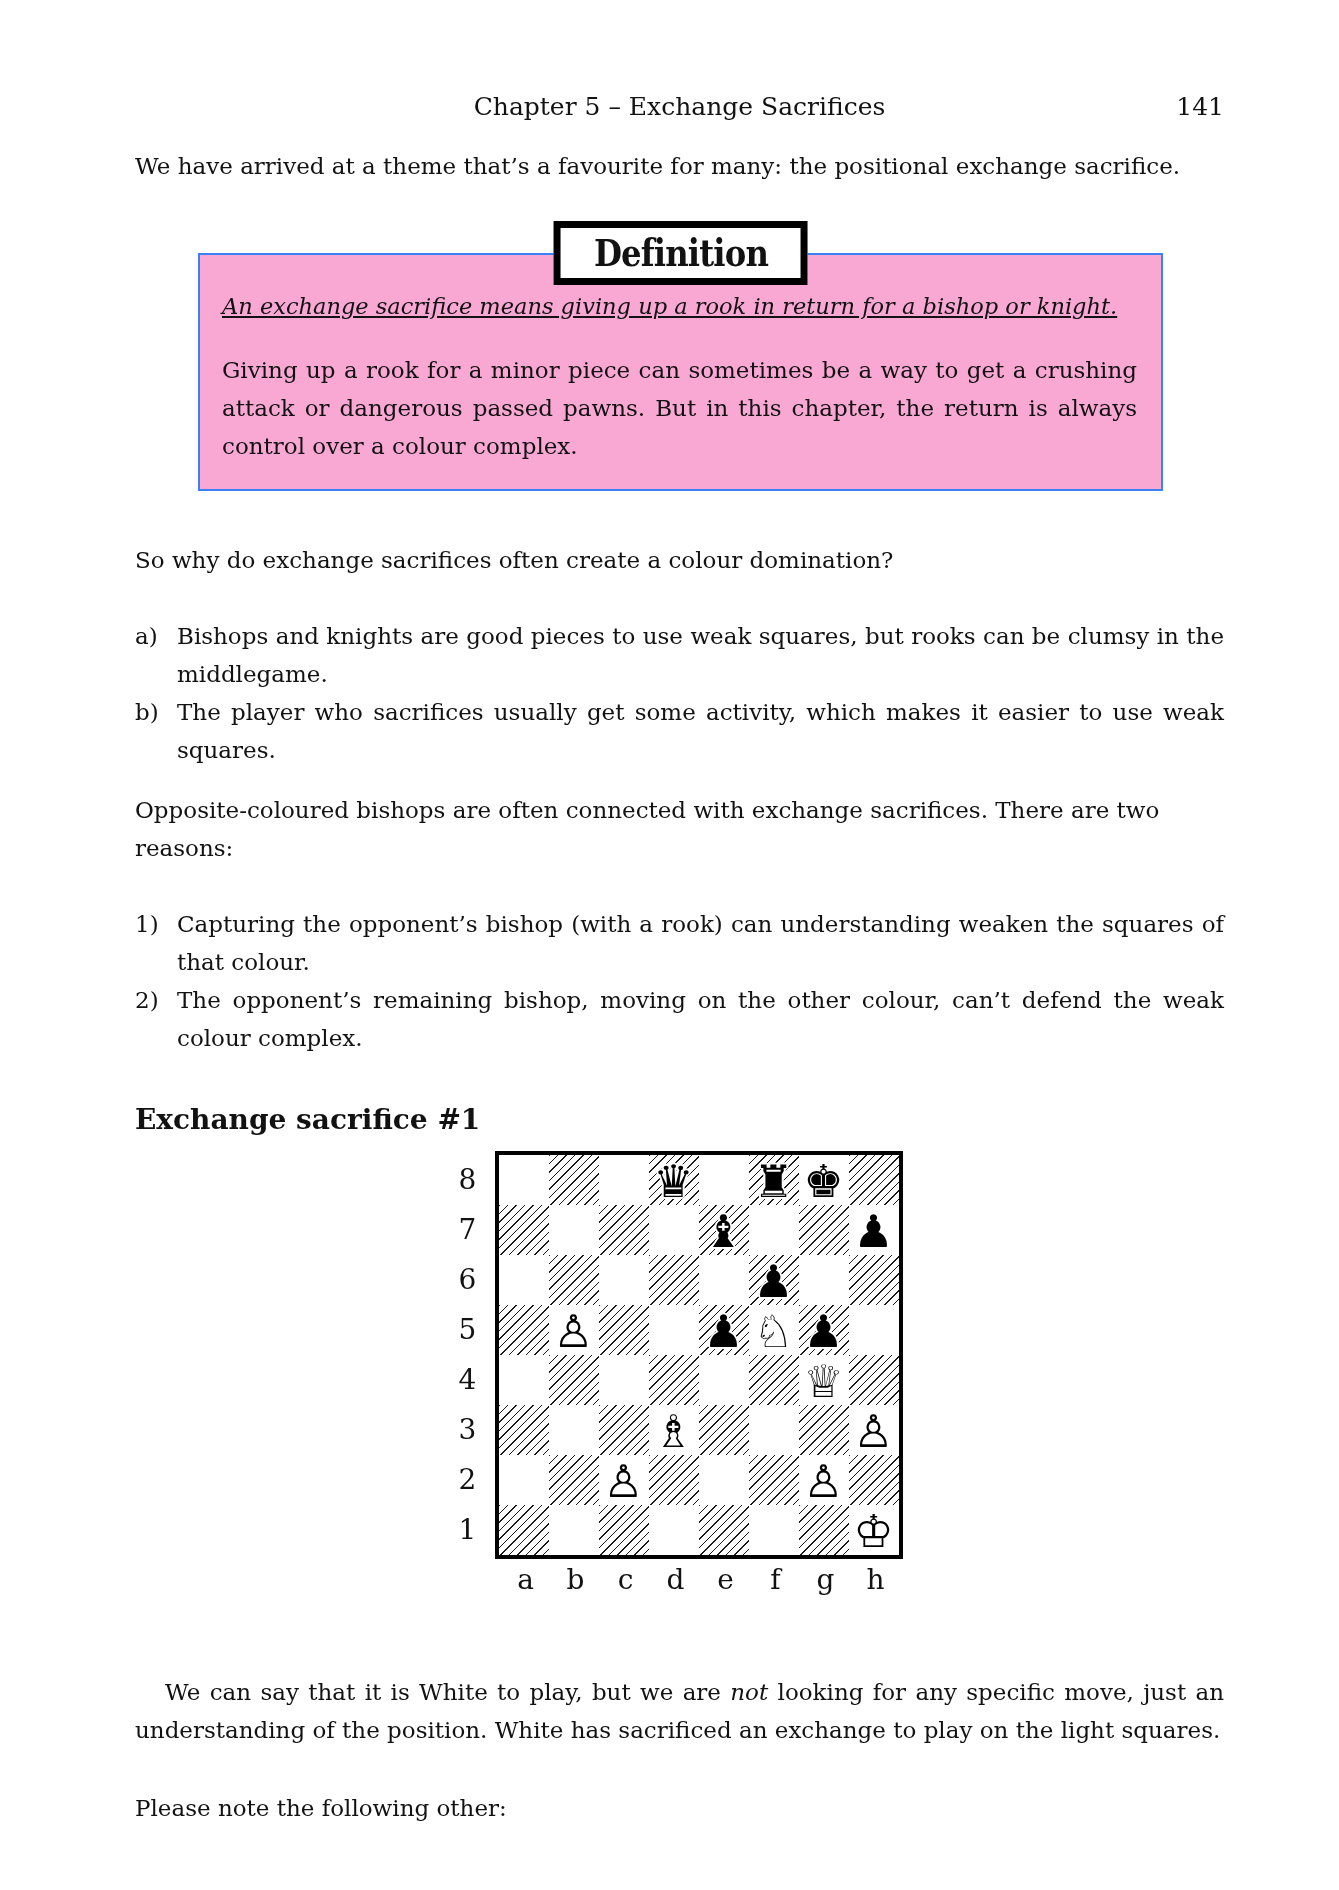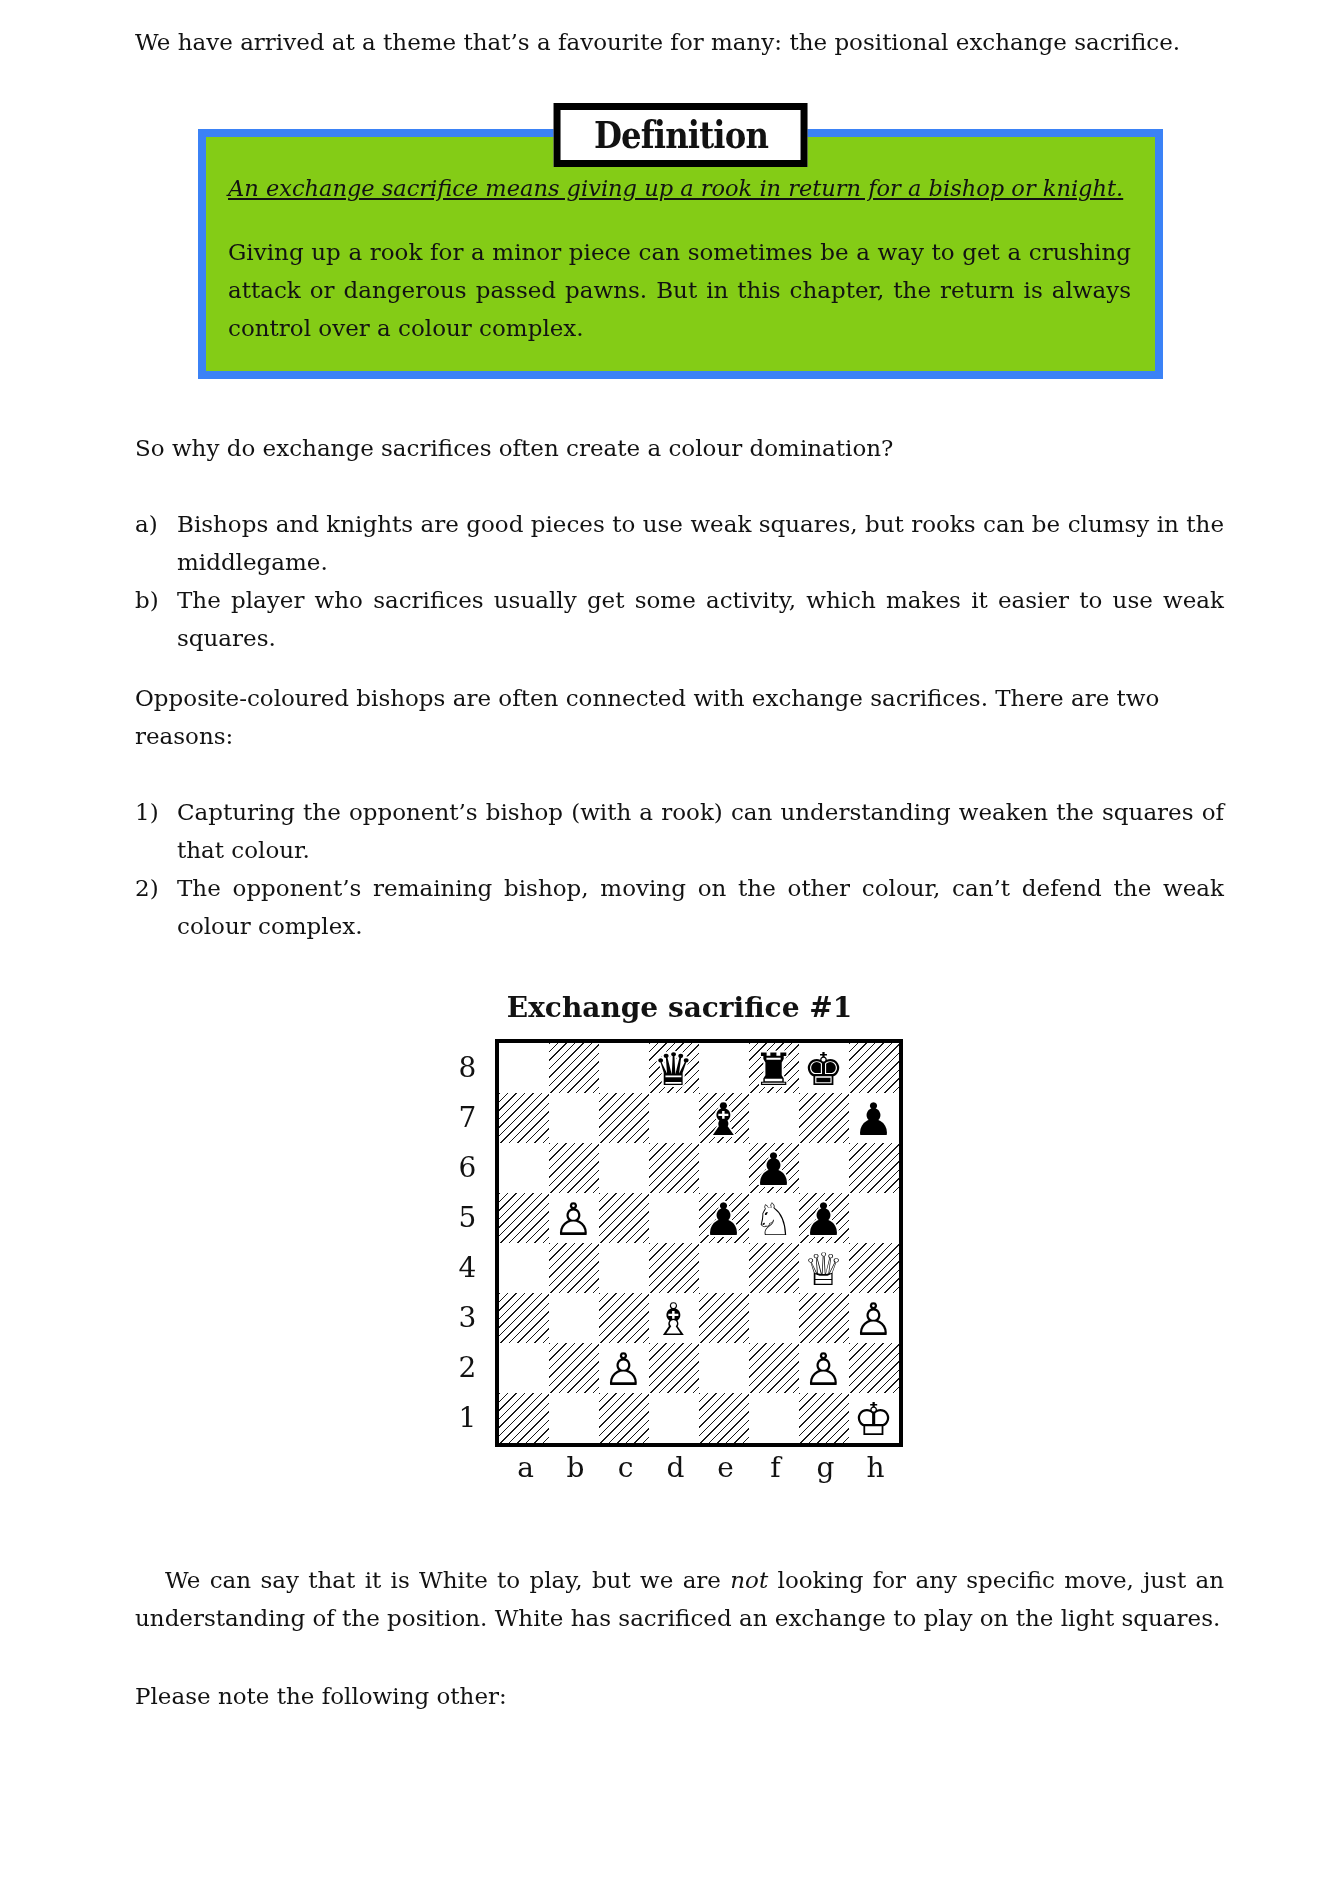--- a/index.html
+++ b/index.html
@@ -19,23 +19,23 @@
   .chapter-title { text-align:center; font-size:25px; line-height:34px; }
   .page-number { position:absolute; right:0; top:0; font-size:25px; line-height:34px; }
 
   .intro { }
 
   
   .def-box {
     position:relative;
     margin-top:68px; margin-left:63px;
     width:965px; box-sizing:border-box;
-    border:8px solid #3b82f6;
+    border:2px solid #3b82f6;
     padding:36px 24px 24px 22px;
-    background:#84cc16;
+    background:#f9a8d4;
   }
   .def-title-box {
     position:absolute; top:-34px; left:50%;
     transform:translateX(-50%);
     background:#fff;
     border:7px solid #000;
     padding:0 18px;
     white-space:nowrap;
   }
   .def-title-text {
@@ -50,21 +50,21 @@
   .question { margin-top:50px; }
 
   .point-list { margin-top:38px; }
   .point { display:flex; }
   .point-marker { width:42px; flex:none; }
   .point-text { flex:1; text-align:justify; }
 
   .opposite-note { margin-top:22px; }
 
   
-  .diagram-title { margin-top:46px; text-align:center; font-weight:bold; font-size:28px; line-height:34px; }
+  .diagram-title { margin-top:46px; text-align:left; font-weight:bold; font-size:28px; line-height:34px; }
   .diagram { margin-top:14px; display:flex; flex-direction:column; align-items:center; }
   .board-row { display:flex; }
   .ranks-col { display:flex; flex-direction:column; width:38px; padding-top:4px; }
   .rank-label { height:50px; line-height:50px; text-align:left; padding-left:2px; font-size:28px; }
   .board {
     display:grid;
     grid-template-columns:repeat(8,50px);
     grid-auto-rows:50px;
     border:4px solid #000;
     background:#fff;
@@ -89,20 +89,24 @@
   .conclusion { margin-top:76px; text-align:justify; text-indent:30px; }
   .conclusion .em { font-style:italic; }
   .closing { margin-top:40px; }
 </style>
 </head>
 <body>
 
 <div class="page">
   <div class="content">
 
+    <div class="running-head">
+      <div class="chapter-title">Chapter 5 – Exchange Sacrifices</div>
+      <div class="page-number">141</div>
+    </div>
 
     <p class="intro">We have arrived at a theme that’s a favourite for many: the positional exchange sacrifice.</p>
 
     <div class="def-box">
       <div class="def-title-box">
         <span class="def-title-text">Definition</span>
       </div>
       <p class="def-italic" style="margin:0;text-decoration:underline;">An exchange sacrifice means giving up a rook in return for a bishop or knight.</p>
       <p class="def-body" style="margin-bottom:0;">Giving up a rook for a minor piece can sometimes be a way to get a crushing attack or dangerous passed pawns. But in this chapter, the return is always control over a colour complex.</p>
     </div>

